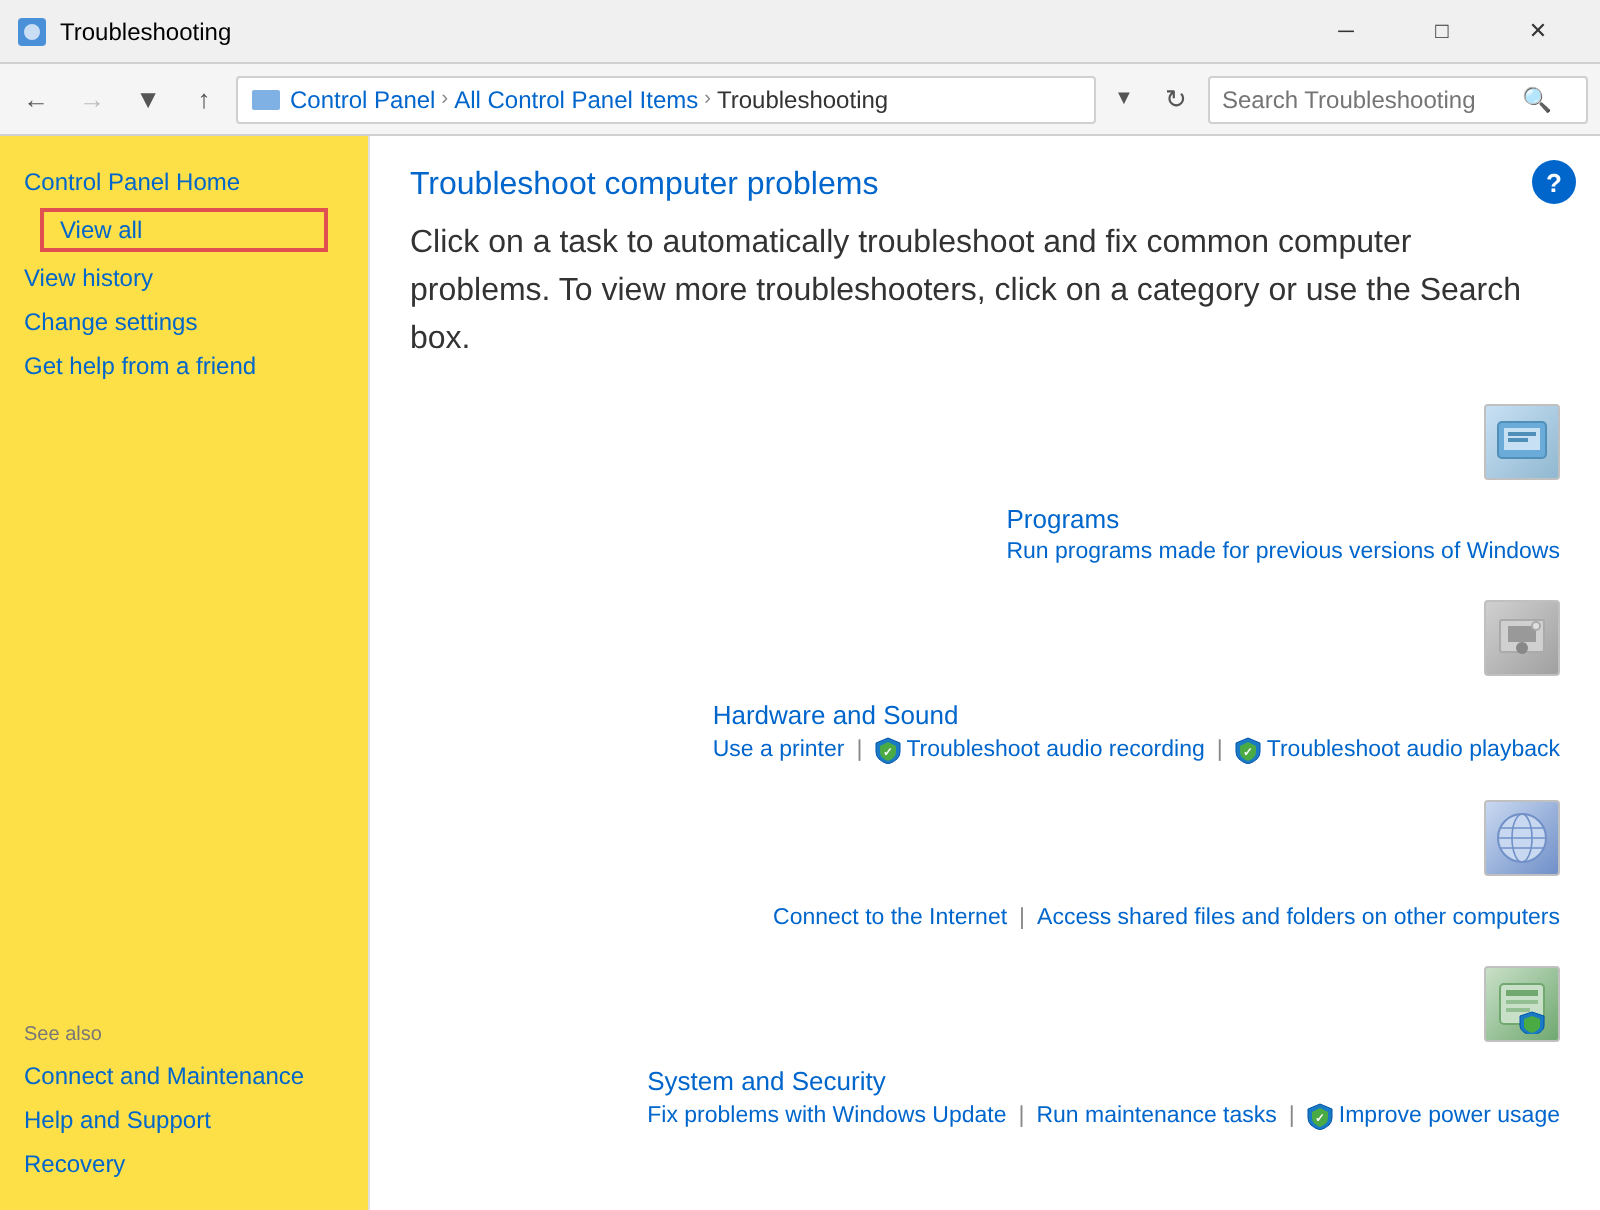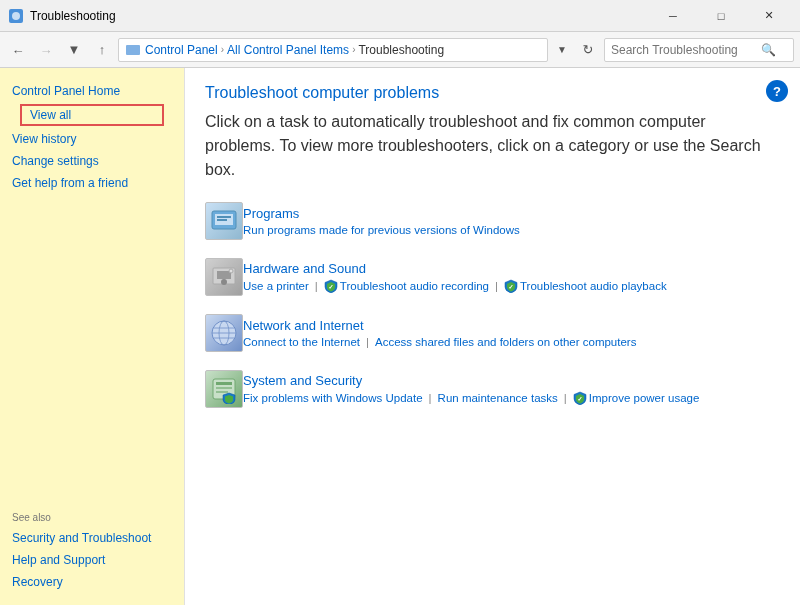--- a/index.html
+++ b/index.html
@@ -143,21 +143,21 @@
 
     
     .main {
       display: flex;
       height: calc(605px - 32px - 36px);
     }
 
     
     .sidebar {
       width: 185px;
-      background: #fef9c3;
+      background: #fde047;
       border-right: 1px solid #e0e0e0;
       padding: 12px 0;
       display: flex;
       flex-direction: column;
     }
     .sidebar-link {
       display: block;
       padding: 4px 12px;
       color: #0066cc;
       cursor: pointer;
@@ -212,22 +212,24 @@
       display: flex;
       align-items: center;
       justify-content: center;
       font-size: 13px;
       font-weight: bold;
     }
 
     
     .category-item {
       display: flex;
-      align-items: center;
+      align-items: flex-end;
       margin-bottom: 18px;
+      gap: 12px;
+      flex-direction: column;
     }
     .category-icon {
       width: 38px;
       height: 38px;
       flex-shrink: 0;
       display: flex;
       align-items: center;
       justify-content: center;
       background: #e8f0e8;
       border: 1px solid #c0c0c0;
@@ -332,21 +334,21 @@
   <div class="sidebar">
     <a class="sidebar-link">Control Panel Home</a>
     <a class="sidebar-link active">View all</a>
     <a class="sidebar-link">View history</a>
     <a class="sidebar-link">Change settings</a>
     <a class="sidebar-link">Get help from a friend</a>
 
     <div class="sidebar-spacer"></div>
 
     <div class="sidebar-section-title">See also</div>
-    <a class="sidebar-link">Security and Troubleshoot</a>
+    <a class="sidebar-link">Connect and Maintenance</a>
     <a class="sidebar-link">Help and Support</a>
     <a class="sidebar-link">Recovery</a>
   </div>
 
   <div class="content">
     <button class="help-btn">?</button>
 
     <h2 class="content-title">Troubleshoot computer problems</h2>
     <p class="content-desc">Click on a task to automatically troubleshoot and fix common computer problems. To view more troubleshooters, click on a category or use the Search box.</p>
 
@@ -402,21 +404,20 @@
       <div class="category-icon icon-network">
         <svg width="30" height="30" viewBox="0 0 30 30">
           <circle cx="15" cy="15" r="12" fill="#c8d8f0" stroke="#7090c8" stroke-width="1"></circle>
           <ellipse cx="15" cy="15" rx="5" ry="12" fill="none" stroke="#7090c8" stroke-width="0.8"></ellipse>
           <line x1="3" y1="15" x2="27" y2="15" stroke="#7090c8" stroke-width="0.8"></line>
           <line x1="4" y1="10" x2="26" y2="10" stroke="#7090c8" stroke-width="0.8"></line>
           <line x1="4" y1="20" x2="26" y2="20" stroke="#7090c8" stroke-width="0.8"></line>
         </svg>
       </div>
       <div class="category-info">
-        <div class="category-name">Network and Internet</div>
         <div class="category-links">
           <span class="cat-plain">Connect to the Internet</span>
           <span class="cat-separator">|</span>
           <span class="cat-plain">Access shared files and folders on other computers</span>
         </div>
       </div>
     </div>
 
     <div class="category-item">
       <div class="category-icon icon-security">

